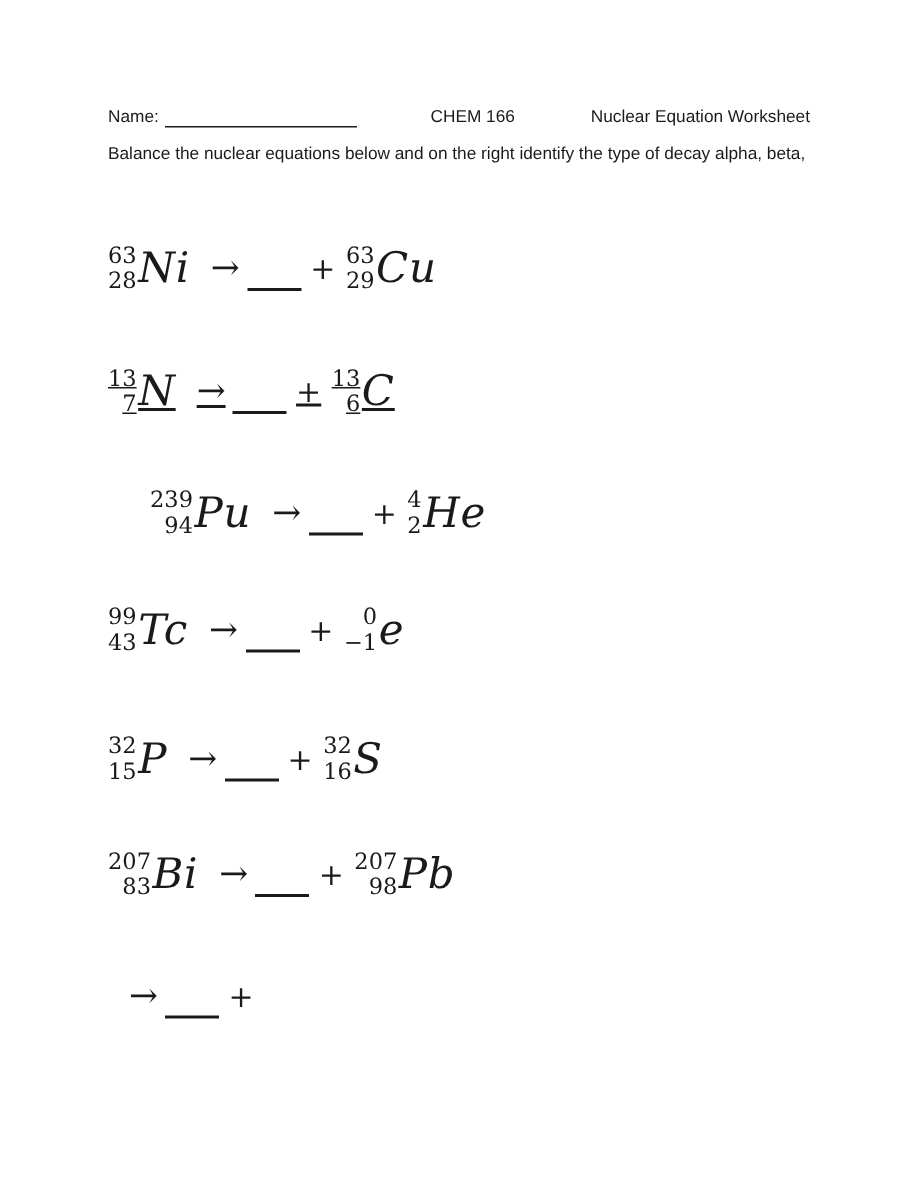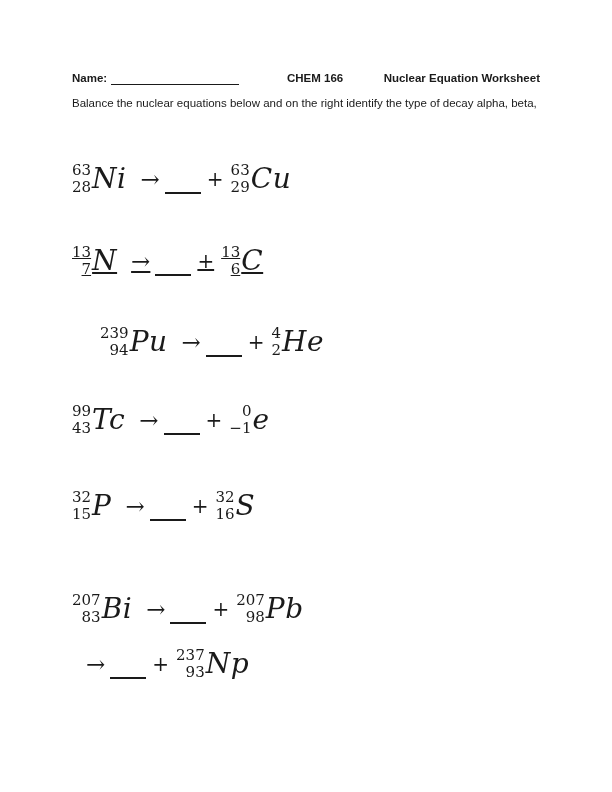--- a/index.html
+++ b/index.html
@@ -9,21 +9,21 @@
     color:#1a1a1a;
     font-family:"Liberation Sans", sans-serif;
     position:relative;
     overflow:hidden;
   }
   .page { position:absolute; inset:0; background:#ffffff; }
 
   
   .header { position:absolute; top:71px; left:0; width:612px; height:18px; }
   .name-group { position:absolute; left:72px; top:0; display:flex; align-items:flex-end; }
-  .hdr-text { font-weight:bold; font-size:11.5px; line-height:14px; }
+  .hdr-text { font-weight:normal; font-size:11.5px; line-height:14px; }
   .name-blank {
     display:inline-block; width:128px; height:13px;
     border-bottom:1.3px solid #1a1a1a; margin-left:4px;
   }
   .course { position:absolute; left:287px; top:0; }
   .wtitle { position:absolute; right:72px; top:0; }
 
   
   .instructions { position:absolute; left:72px; top:95px; width:490px; }
   .instr-line { font-size:11.5px; line-height:17.5px; }
@@ -47,21 +47,21 @@
     display:inline-block; width:36px; height:33px;
     border-bottom:2.5px solid #1a1a1a; align-self:flex-start;
   }
   .plus { font-size:20px; line-height:36px; margin:0 7px 0 6px; }
 
   .eq-1 { top:161px; }
   .eq-2 { top:243px;text-decoration:underline; }
   .eq-3 { top:324px;margin-left:28px; }
   .eq-4 { top:402px; }
   .eq-5 { top:488px;align-items:center; }
-  .eq-6 { top:591px; }
+  .eq-6 { top:565px; }
   .eq-7 { top:646px; }
 </style>
 </head>
 <body>
 
 <div class="page">
 
   <div class="header">
     <div class="name-group">
       <span class="hdr-text">Name:</span>
@@ -192,22 +192,15 @@
         <span>98</span>
       </span>
       <span class="esym">Pb</span>
     </span>
   </div>
 
   <div class="equation eq-7">
     <span class="arrow">→</span>
     <span class="blank"></span>
     <span class="plus">+</span>
-    <span class="nuclide">
-      <span class="prescripts">
-        <span>237</span>
-        <span>93</span>
-      </span>
-      <span class="esym">Np</span>
-    </span>
   </div>
 
 </div>
 
 </body></html>

